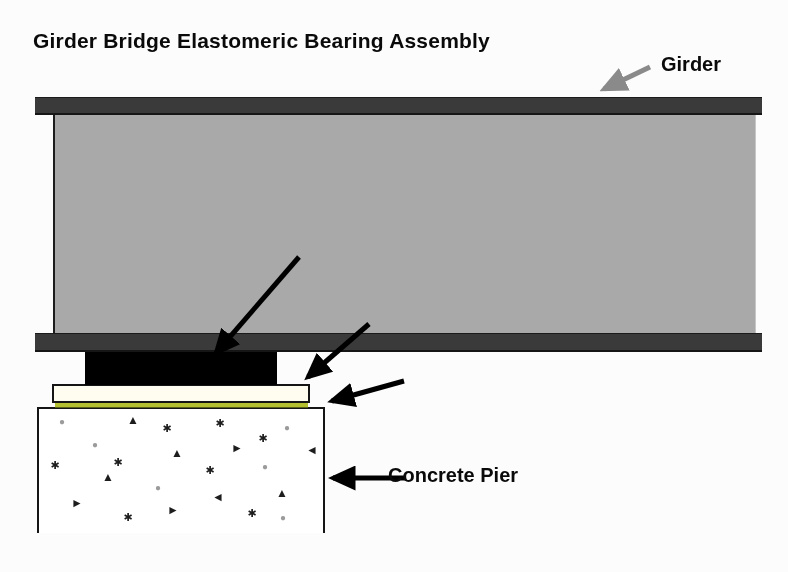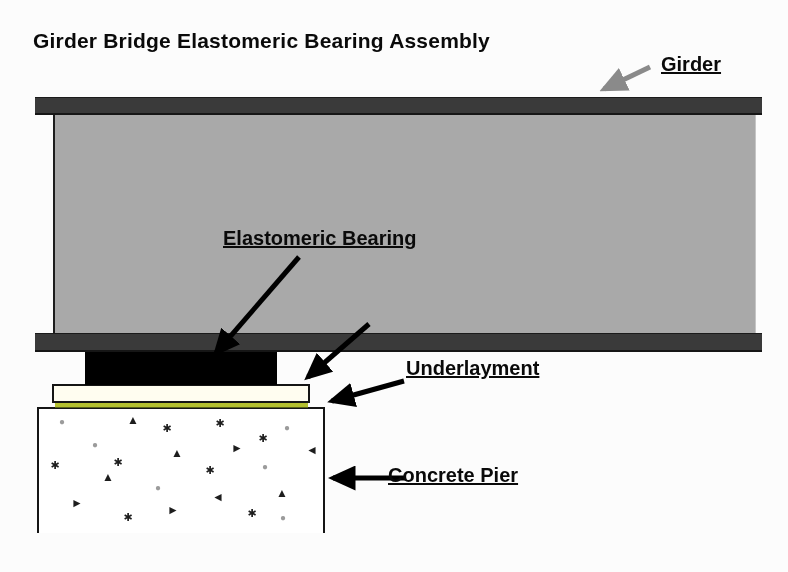--- a/index.html
+++ b/index.html
@@ -15,21 +15,20 @@
 
   #title {
     left: 33px; top 29px; top: 29px;
     font-size: 21px; font-weight: bold; color: var(--c-text, #0a0a0a);
     letter-spacing: 0.2px; white-space: nowrap;
   }
 
   .lbl {
     font-size: 20px; font-weight: bold; color: var(--c-text, #0a0a0a);
     white-space: nowrap;
-    text-decoration: underline;
   }
 
   
   #girder-top-flange {
     left: 35px; top: 97px; width: 727px; height: 18px;
     background: var(--c-girder-flange, #3a3a3a);
     border-top: 1px solid #1b1b1b; border-bottom: 2px solid #161616;
     box-sizing: border-box;
   }
   #girder-web {
@@ -141,17 +140,15 @@
       </marker>
     </defs>
     <line class="arrow-gray" x1="650" y1="67" x2="604" y2="89" marker-end="url(#mh-gray)"></line>
     <line class="arrow-black" x1="299" y1="257" x2="216" y2="353" marker-end="url(#mh-black)"></line>
     <line class="arrow-black" x1="369" y1="324" x2="308" y2="377" marker-end="url(#mh-black)"></line>
     <line class="arrow-black" x1="404" y1="381" x2="332" y2="401" marker-end="url(#mh-black)"></line>
     <line class="arrow-black" x1="406" y1="478" x2="333" y2="478" marker-end="url(#mh-black)"></line>
   </svg>
 
   <div id="girder-label" class="abs lbl">Girder</div>
-  <div id="bearing-label" class="abs lbl">Elastomeric Bearing</div>
-  <div id="underlayment-label" class="abs lbl">Underlayment</div>
   <div id="pier-label" class="abs lbl">Concrete Pier</div>
 
 </div>
 
 </body></html>

